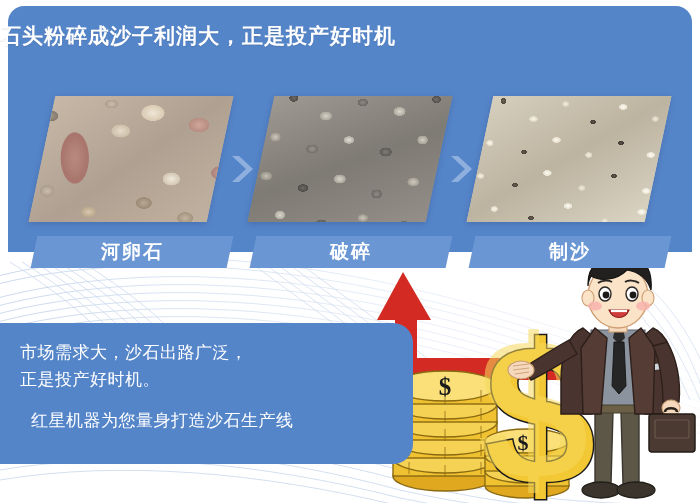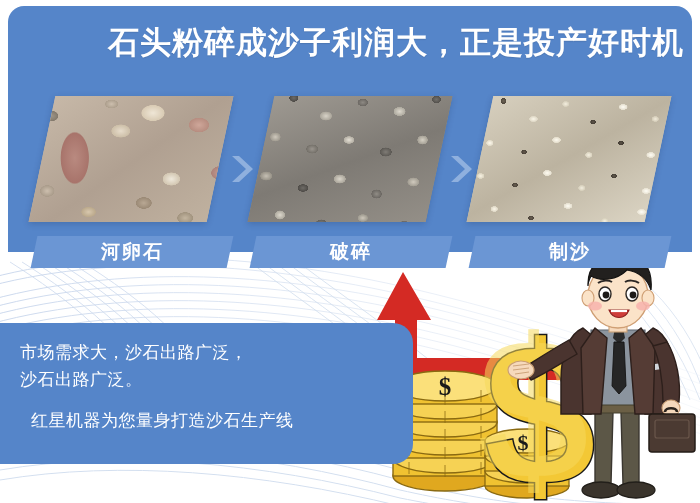--- a/index.html
+++ b/index.html
@@ -33,23 +33,23 @@
     height: 246px;
     background: #5585c9;
     border-radius: 16px 16px 0 0;
     z-index: 1;
   }
   .header-title {
     position: absolute;
     left: 0;
     top: 22px;
     width: 684px;
-    text-align: right;
+    text-align: left;
     color: #ffffff;
-    font-size: 31px;
+    font-size: 21px;
     font-weight: bold;
     letter-spacing: 1px;
     white-space: nowrap;
     z-index: 3;
     text-shadow: 0 1px 1px rgba(0,0,0,0.10);
   }
 
   
   .steps {
     position: absolute;
@@ -447,18 +447,18 @@
       <ellipse cx="288" cy="44" rx="7" ry="4.5" fill="#f7b3ad" opacity="0.85"></ellipse>
 
       <path d="M254,48 C258,58 270,58 274,48 Z" fill="#cf3e3a" stroke="#8e2220" stroke-width="1.1"></path>
       <path d="M256,49 L272,49" stroke="#ffffff" stroke-width="2.2"></path>
     </g>
   </svg>
 
   <div class="message-panel">
     <div class="message-lines">
       <div class="msg-line">市场需求大，沙石出路广泛，</div>
-      <div class="msg-line">沙石出路广泛。</div>
+      <div class="msg-line">正是投产好时机。</div>
       <div class="msg-line spaced">红星机器为您量身打造沙石生产线</div>
     </div>
   </div>
 
 </div>
 
 </body></html>

